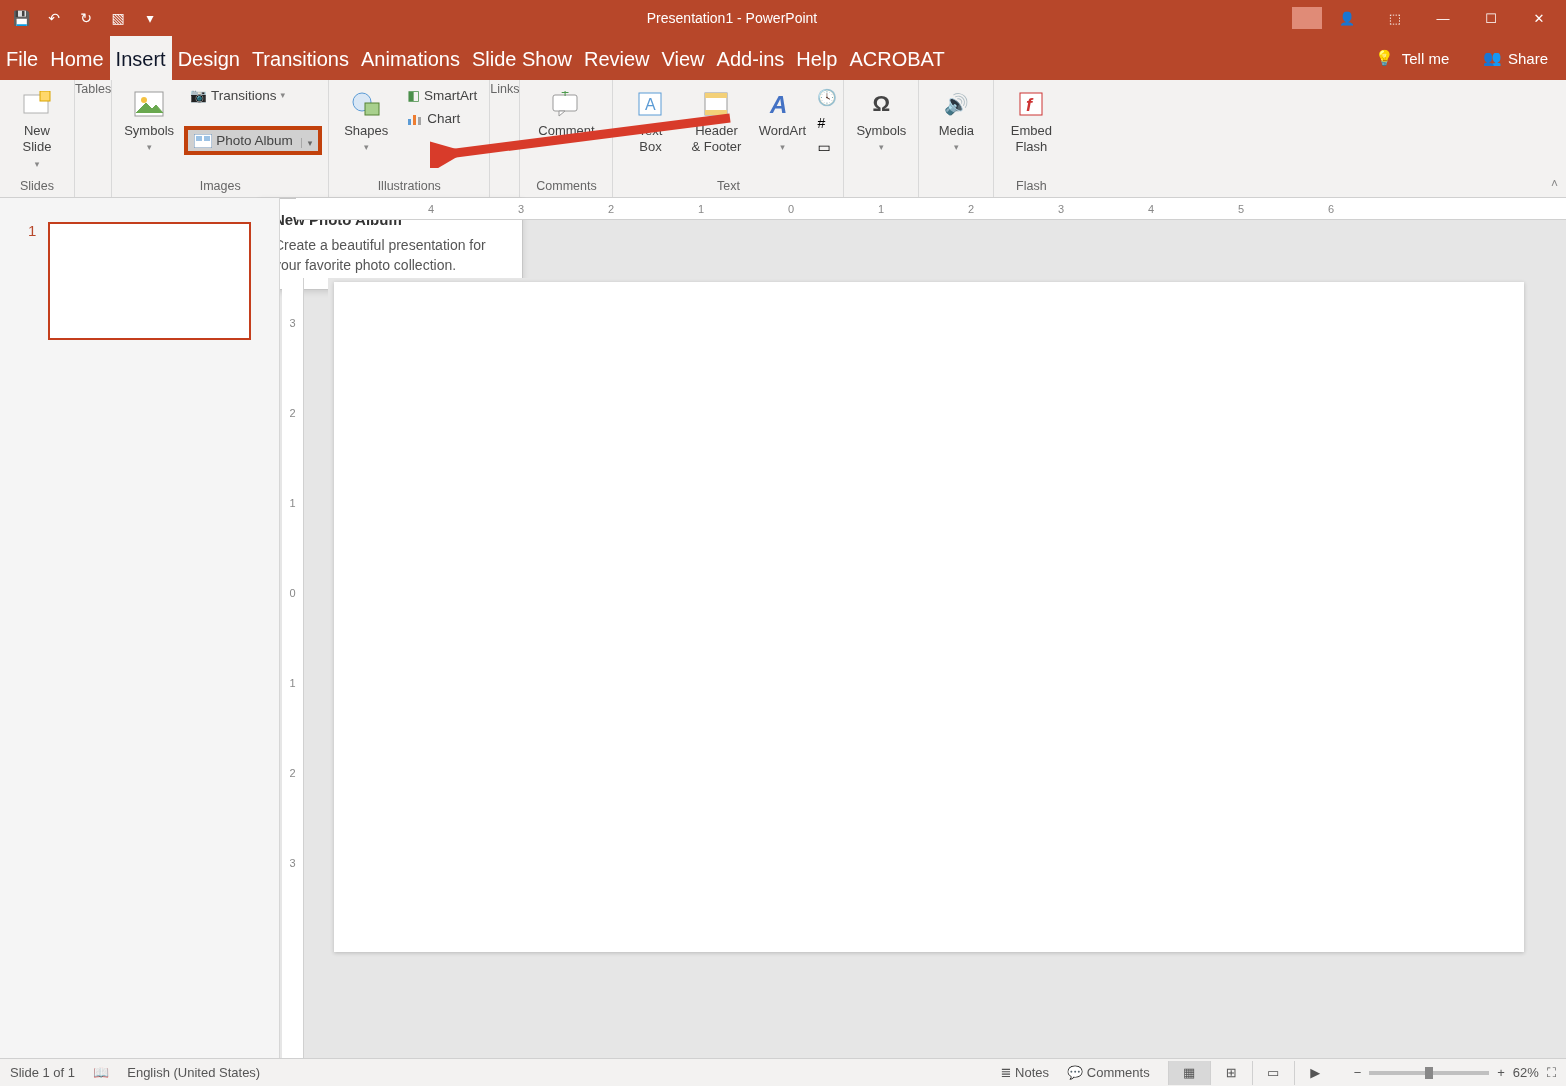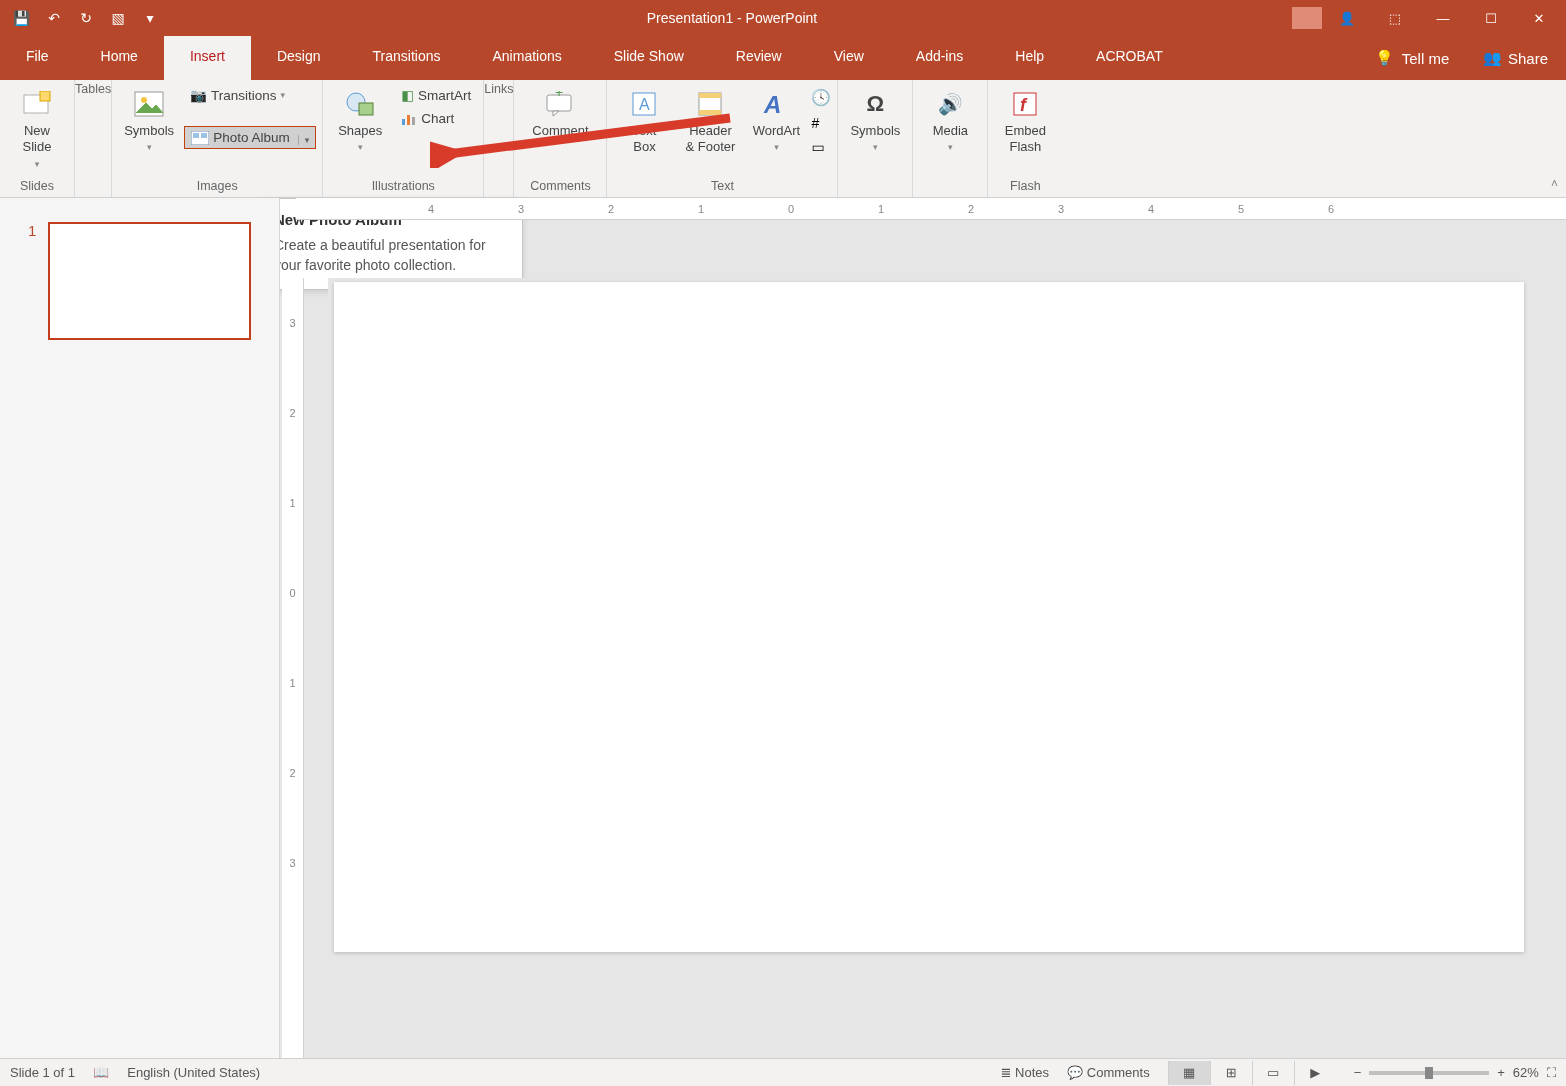--- a/index.html
+++ b/index.html
@@ -8,36 +8,36 @@
 
 .title-bar { background: #b7472a; height: 36px; display: flex; align-items: center; color: #fff; font-size: 13px; }
 .qat { display: flex; align-items: center; gap: 4px; padding: 0 8px; }
 .qat .ic { width: 28px; height: 28px; display: flex; align-items: center; justify-content: center; font-size: 14px; color: #fff; }
 .title-text { flex: 1; text-align: center; font-size: 14px; }
 .win-ctrls { display: flex; align-items: center; gap: 2px; padding-right: 4px; }
 .win-ctrls .wc { width: 46px; height: 30px; display: flex; align-items: center; justify-content: center; font-size: 13px; color: #fff; }
 
 
 .tab-row { background: #b7472a; height: 44px; display: flex; align-items: stretch; color: #fff; }
-.tab { padding: 12px 26px 10px; font-size: 14px; cursor: pointer; }
-.tab.active { background: #f3f2f1; color: #b91c1c; }
+.tab { padding: 12px 6px 10px; font-size: 20px; cursor: pointer; }
+.tab.active { background: #f3f2f1; color: #0f172a; }
 .tab-row .spacer { flex: 1; }
 .tell-me { display: flex; align-items: center; gap: 8px; padding: 0 16px; font-size: 15px; }
 .share { display: flex; align-items: center; gap: 6px; padding: 0 18px; font-size: 15px; }
 
 
 .ribbon { background: #f3f2f1; height: 118px; border-bottom: 1px solid #d0d0d0; display: flex; position: relative; }
 .group { border-right: 1px solid #d9d9d9; display: flex; flex-direction: column; }
 .group-body { flex: 1; display: flex; align-items: flex-start; padding: 4px 6px 0; gap: 4px; }
 .group-label { text-align: center; font-size: 12.5px; color: #666; padding: 2px 0 4px; }
 .big-btn { display: flex; flex-direction: column; align-items: center; justify-content: flex-start; width: 62px; padding: 4px 2px; font-size: 13px; color: #444; text-align: center; line-height: 1.25; gap: 3px; }
 .big-btn .ico { width: 32px; height: 32px; display: flex; align-items: center; justify-content: center; }
 .small-btn { display: flex; align-items: center; gap: 4px; font-size: 13.5px; color: #444; padding: 3px 6px; white-space: nowrap; }
 .small-col { display: flex; flex-direction: column; gap: 2px; }
-.highlight { background: #d0d0d0; border: 1px solid #c2410c; align-items: flex-end; }
+.highlight { background: #d0d0d0; border: 4px solid #c2410c; align-items: flex-end; }
 .dim { color: #a8a8a8; }
 .drop-arrow::after { content: " ▾"; font-size: 9px; color: #888; }
 
 
 .tooltip { position: absolute; left: 259px; top: 198px; width: 264px; background: #fff; border: 1px solid #c6c6c6; padding: 12px 14px 14px; box-shadow: 0 2px 6px rgba(0,0,0,.12); }
 .tooltip .tt-title { font-weight: 600; font-size: 15px; color: #333; margin-bottom: 8px; }
 .tooltip .tt-body { font-size: 14px; color: #555; line-height: 1.4; }
 
 
 .arrow-ann { position: absolute; left: 430px; top: 108px; pointer-events: none; }

